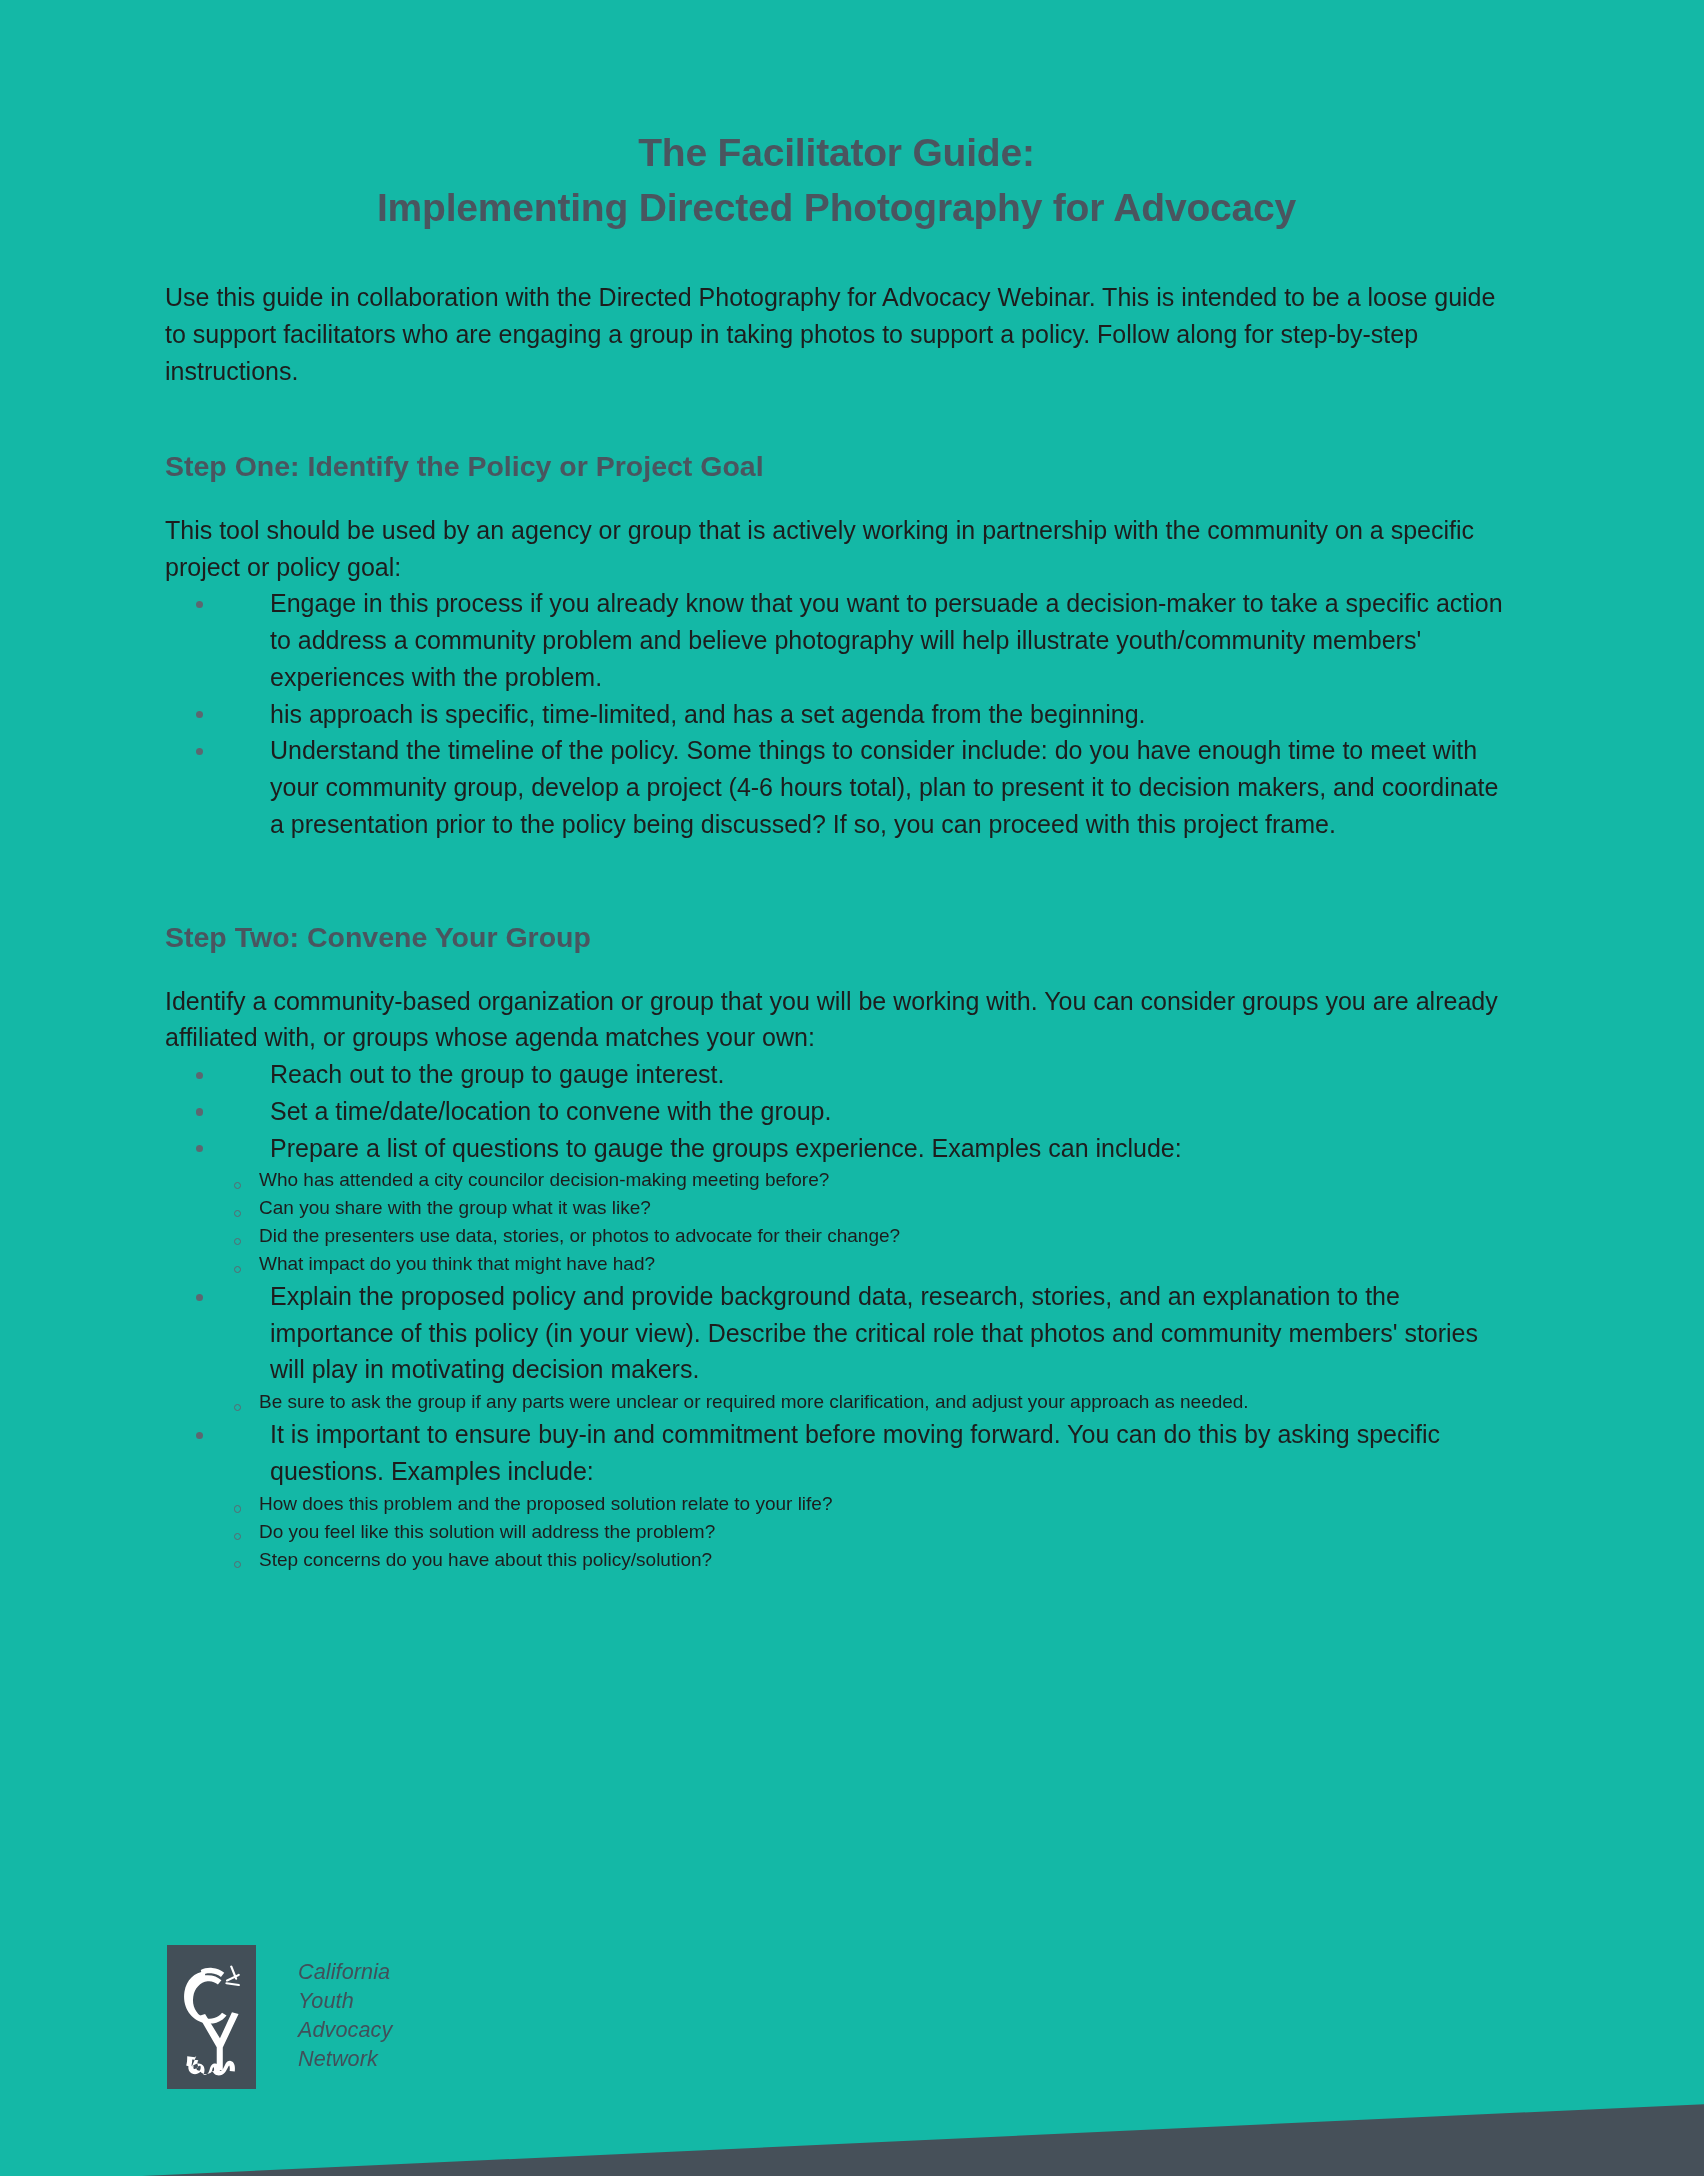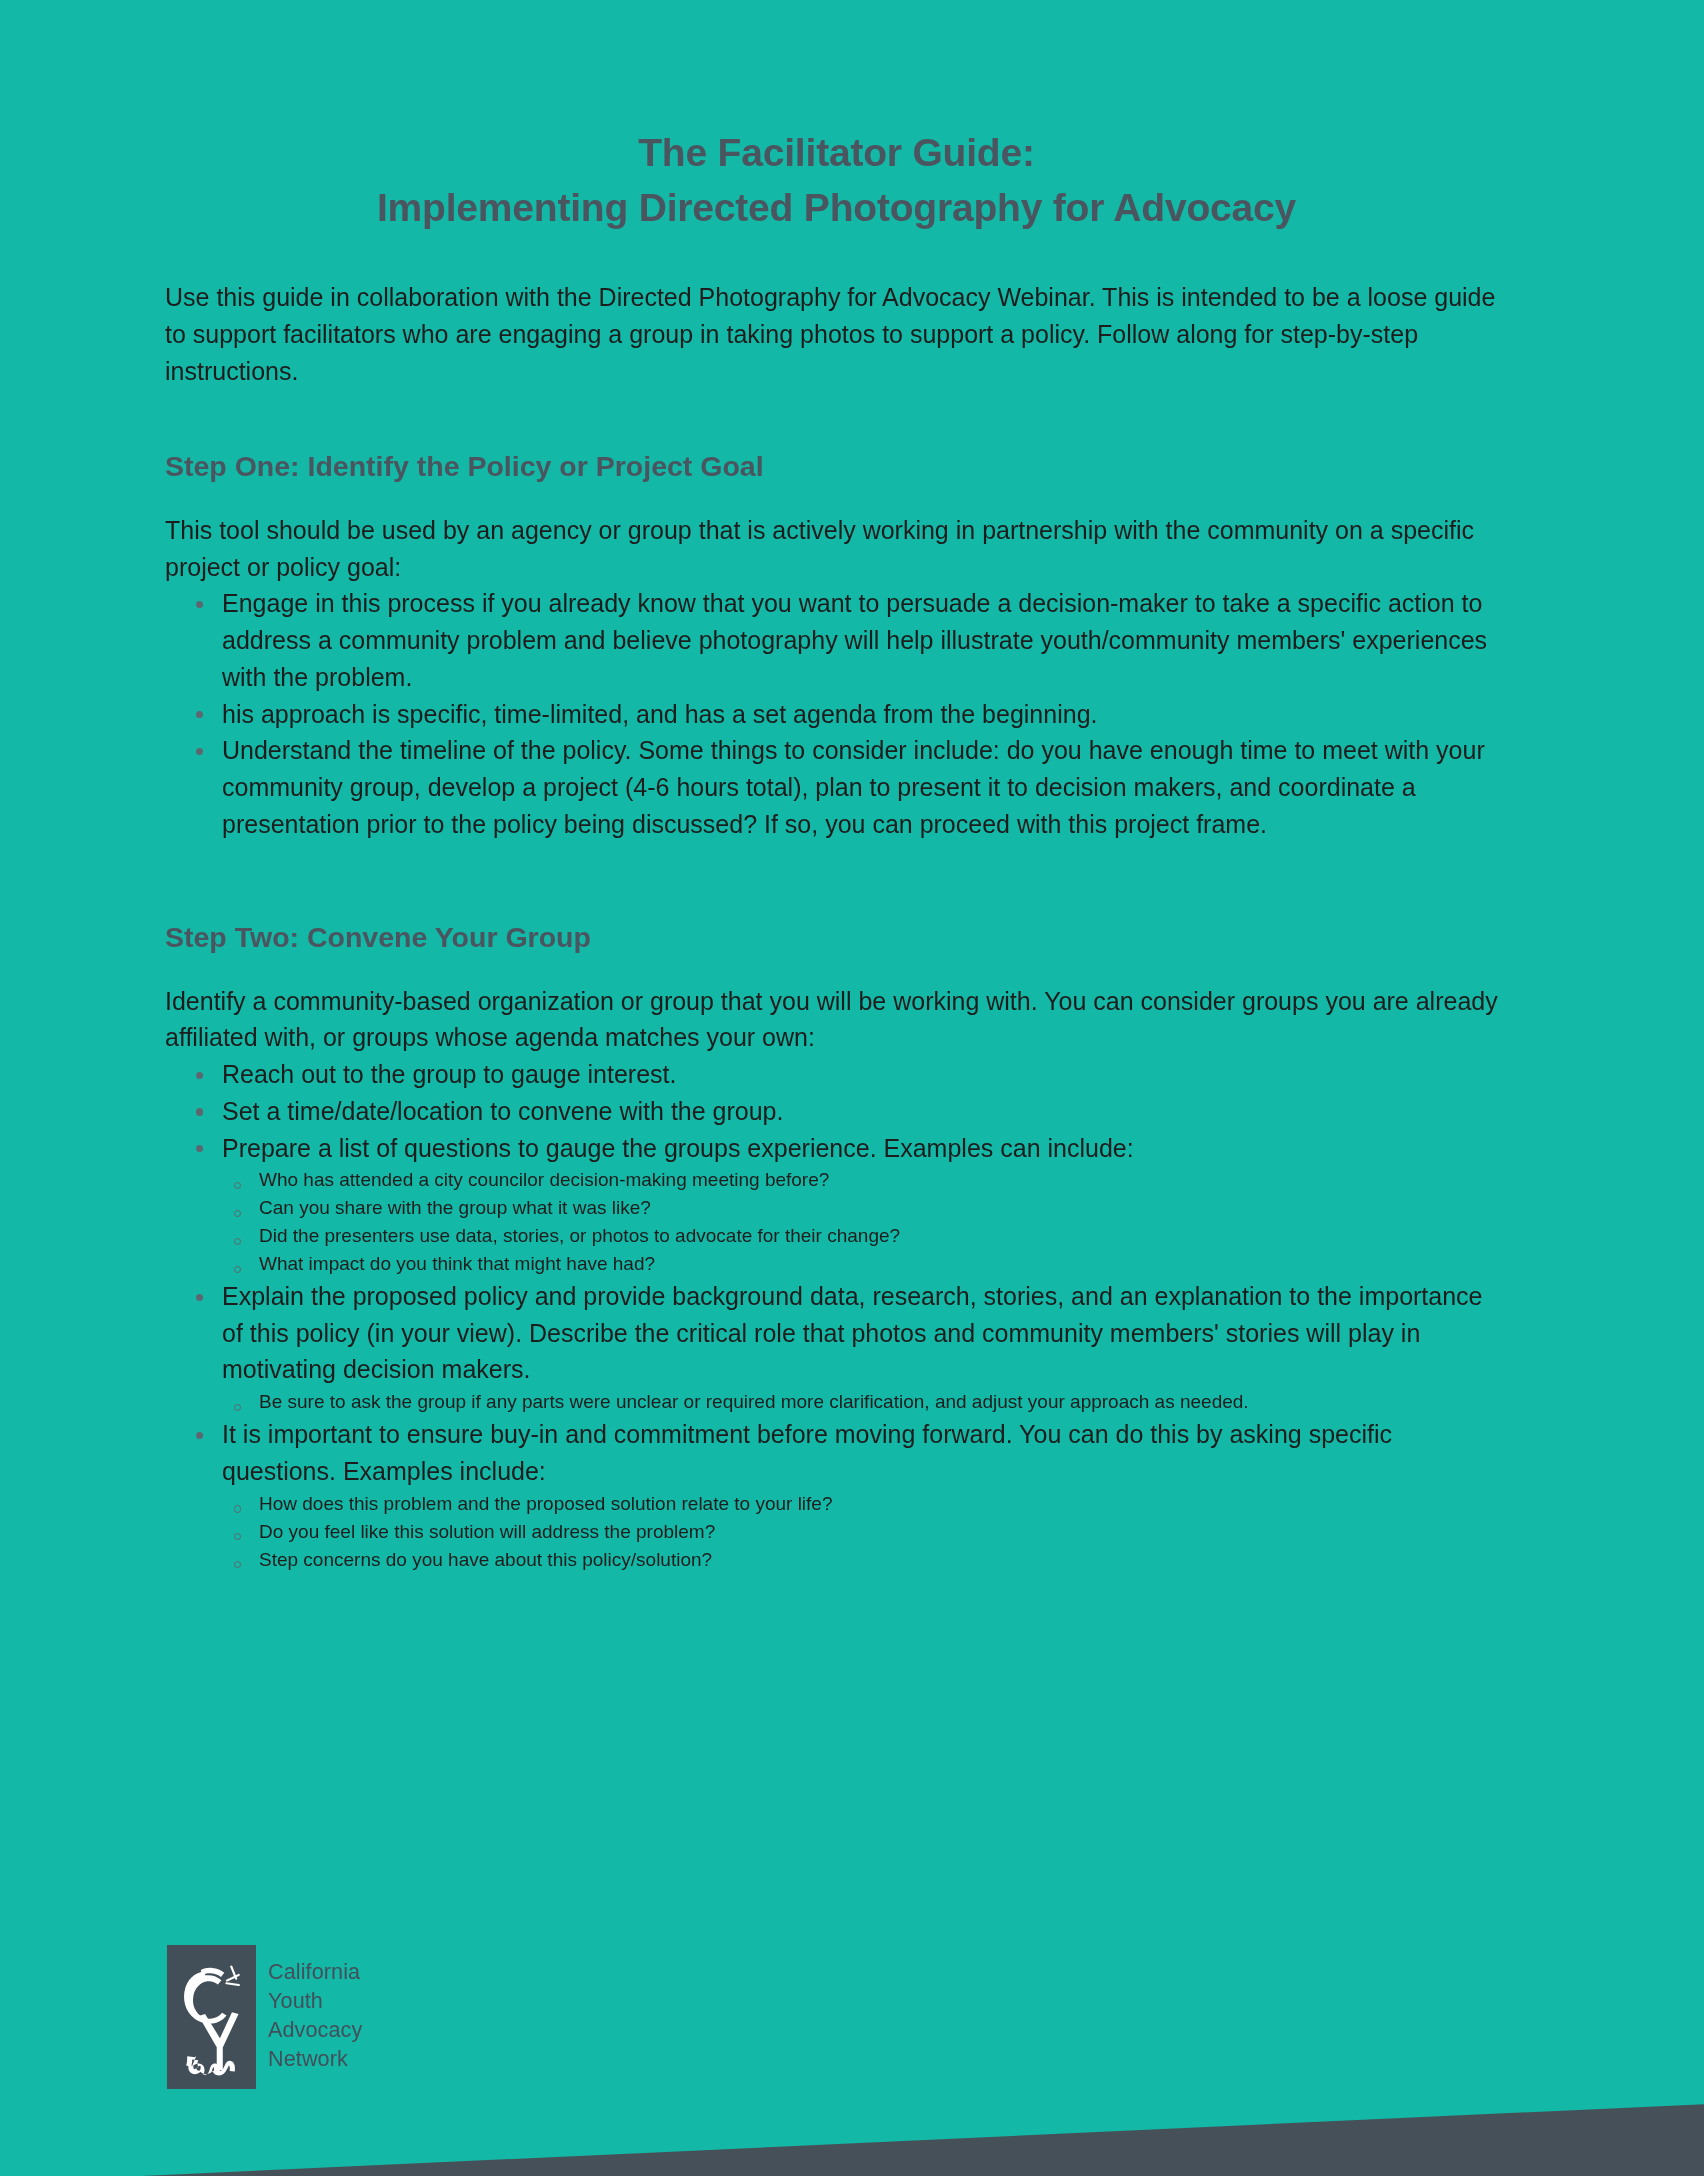--- a/index.html
+++ b/index.html
@@ -73,20 +73,21 @@
   ul.lvl1 > li {
     position: relative;
     color: #1d1d1d;
     font-size: 25px;
     line-height: 1.47;
     padding-left: 0;
     margin: 0;
   }
   ul.lvl1 > li > .li-text {
     display: block;
+    margin-left: 48px;
   }
   ul.lvl1 > li > .li-text::before {
     content: "";
     position: absolute;
     left: -26px;
     top: 15.6px;
     width: 7.3px;
     height: 7.3px;
     border-radius: 50%;
     background: #5c6770;
@@ -133,27 +134,28 @@
     height: 144px;
     background: #434f58;
     flex: 0 0 auto;
   }
   .logo-mark svg {
     display: block;
     width: 100%;
     height: 100%;
   }
   .logo-words {
-    margin-left: 12px;
+    margin-left: 42px;
     padding-top: 13px;
     color: #41505a;
     font-size: 21.6px;
     line-height: 1.34;
     font-weight: normal;
     letter-spacing: 0.1px;
+    font-style: italic;
   }
   .logo-words span { display: block; }
 
   
   .wedge {
     position: absolute;
     left: 0;
     bottom: 0;
     width: 1704px;
     height: 129px;

